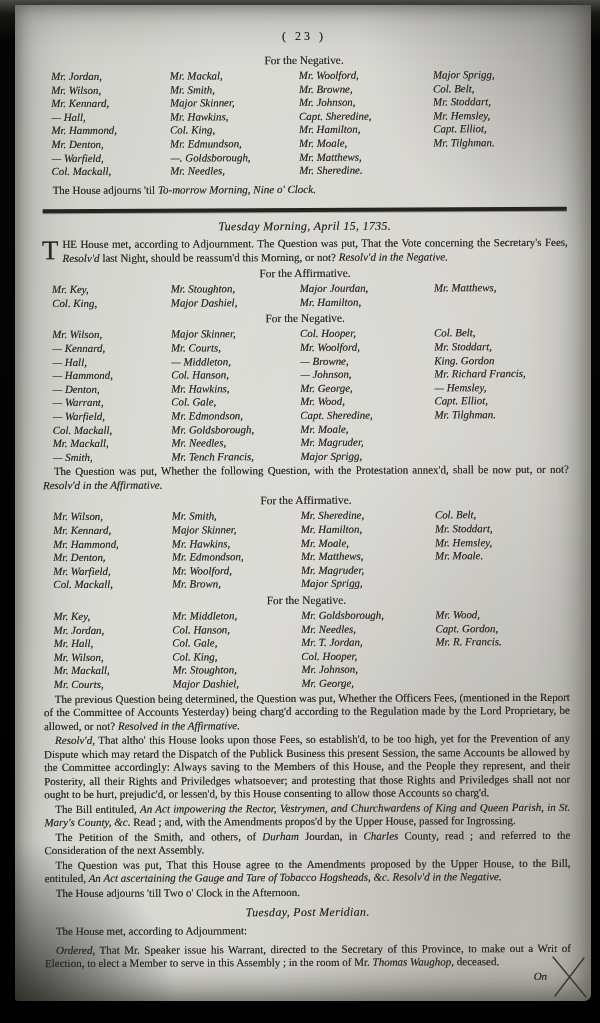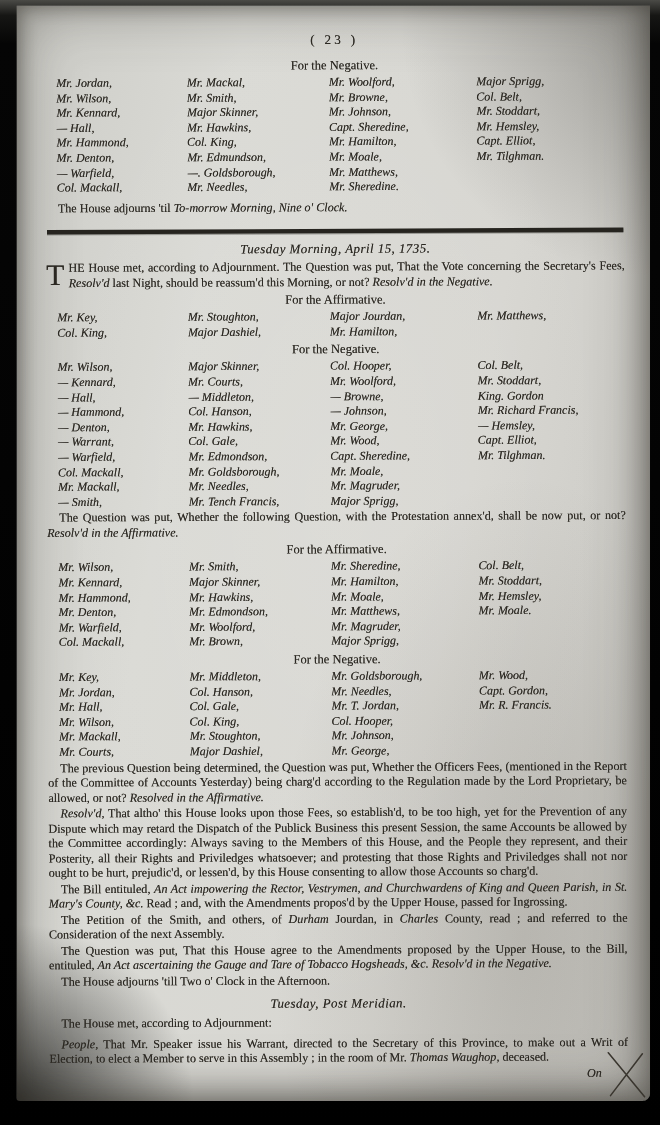--- a/index.html
+++ b/index.html
@@ -258,20 +258,20 @@
           <span class="ncell"></span>
         </div>
         <p class="para indent"><span>The previous Question being determined, the Question was put, Whether the Officers Fees, (mentioned in the Report of the Committee of Accounts Yesterday) being charg'd according to the Regulation made by the Lord Proprietary, be allowed, or not? </span><span class="it">Resolved in the Affirmative.</span></p>
         <p class="para indent"><span class="it">Resolv'd,</span><span> That altho' this House looks upon those Fees, so establish'd, to be too high, yet for the Prevention of any Dispute which may retard the Dispatch of the Publick Business this present Session, the same Accounts be allowed by the Committee accordingly:  Always saving to the Members of this House, and the People they represent, and their Posterity, all their Rights and Priviledges whatsoever; and protesting that those Rights and Priviledges shall not nor ought to be hurt, prejudic'd, or lessen'd, by this House consenting to allow those Accounts so charg'd.</span></p>
         <p class="para indent"><span>The Bill entituled, </span><span class="it">An Act impowering the Rector, Vestrymen, and Churchwardens of King and Queen Parish, in St. Mary's County, &amp;c.</span><span> Read ; and, with the Amendments propos'd by the Upper House, passed for Ingrossing.</span></p>
         <p class="para indent"><span>The Petition of the Smith, and others, of </span><span class="it">Durham</span><span> Jourdan, in </span><span class="it">Charles</span><span> County, read ; and referred to the Consideration of the next Assembly.</span></p>
         <p class="para indent"><span>The Question was put, That this House agree to the Amendments proposed by the Upper House, to the Bill, entituled, </span><span class="it">An Act ascertaining the Gauge and Tare of Tobacco Hogsheads, &amp;c.</span><span> </span><span class="it">Resolv'd in the Negative.</span></p>
         <p class="para indent"><span>The House adjourns 'till Two o' Clock in the Afternoon.</span></p>
         <div class="heading date">Tuesday, Post Meridian.</div>
         <p class="para indent gap"><span>The House met, according to Adjournment:</span></p>
-        <p class="para indent"><span class="it">People,</span><span> That Mr. Speaker issue his Warrant, directed to the Secretary of this Province, to make out a Writ of Election, to elect a Member to serve in this Assembly ; in the room of Mr. </span><span class="it">Thomas Waughop,</span><span> deceased.</span></p>
+        <p class="para indent"><span class="it">Ordered,</span><span> That Mr. Speaker issue his Warrant, directed to the Secretary of this Province, to make out a Writ of Election, to elect a Member to serve in this Assembly ; in the room of Mr. </span><span class="it">Thomas Waughop,</span><span> deceased.</span></p>
       </div>
     <div class="catchword">On</div>
   </div>
   <svg class="xmark" viewBox="0 0 42 44">
     <path d="M5 2 L38 42 M36 3 L7 41" stroke="#3a362f" stroke-width="1.4" fill="none" stroke-linecap="round"></path>
   </svg>
 </div>
 
 </body></html>

